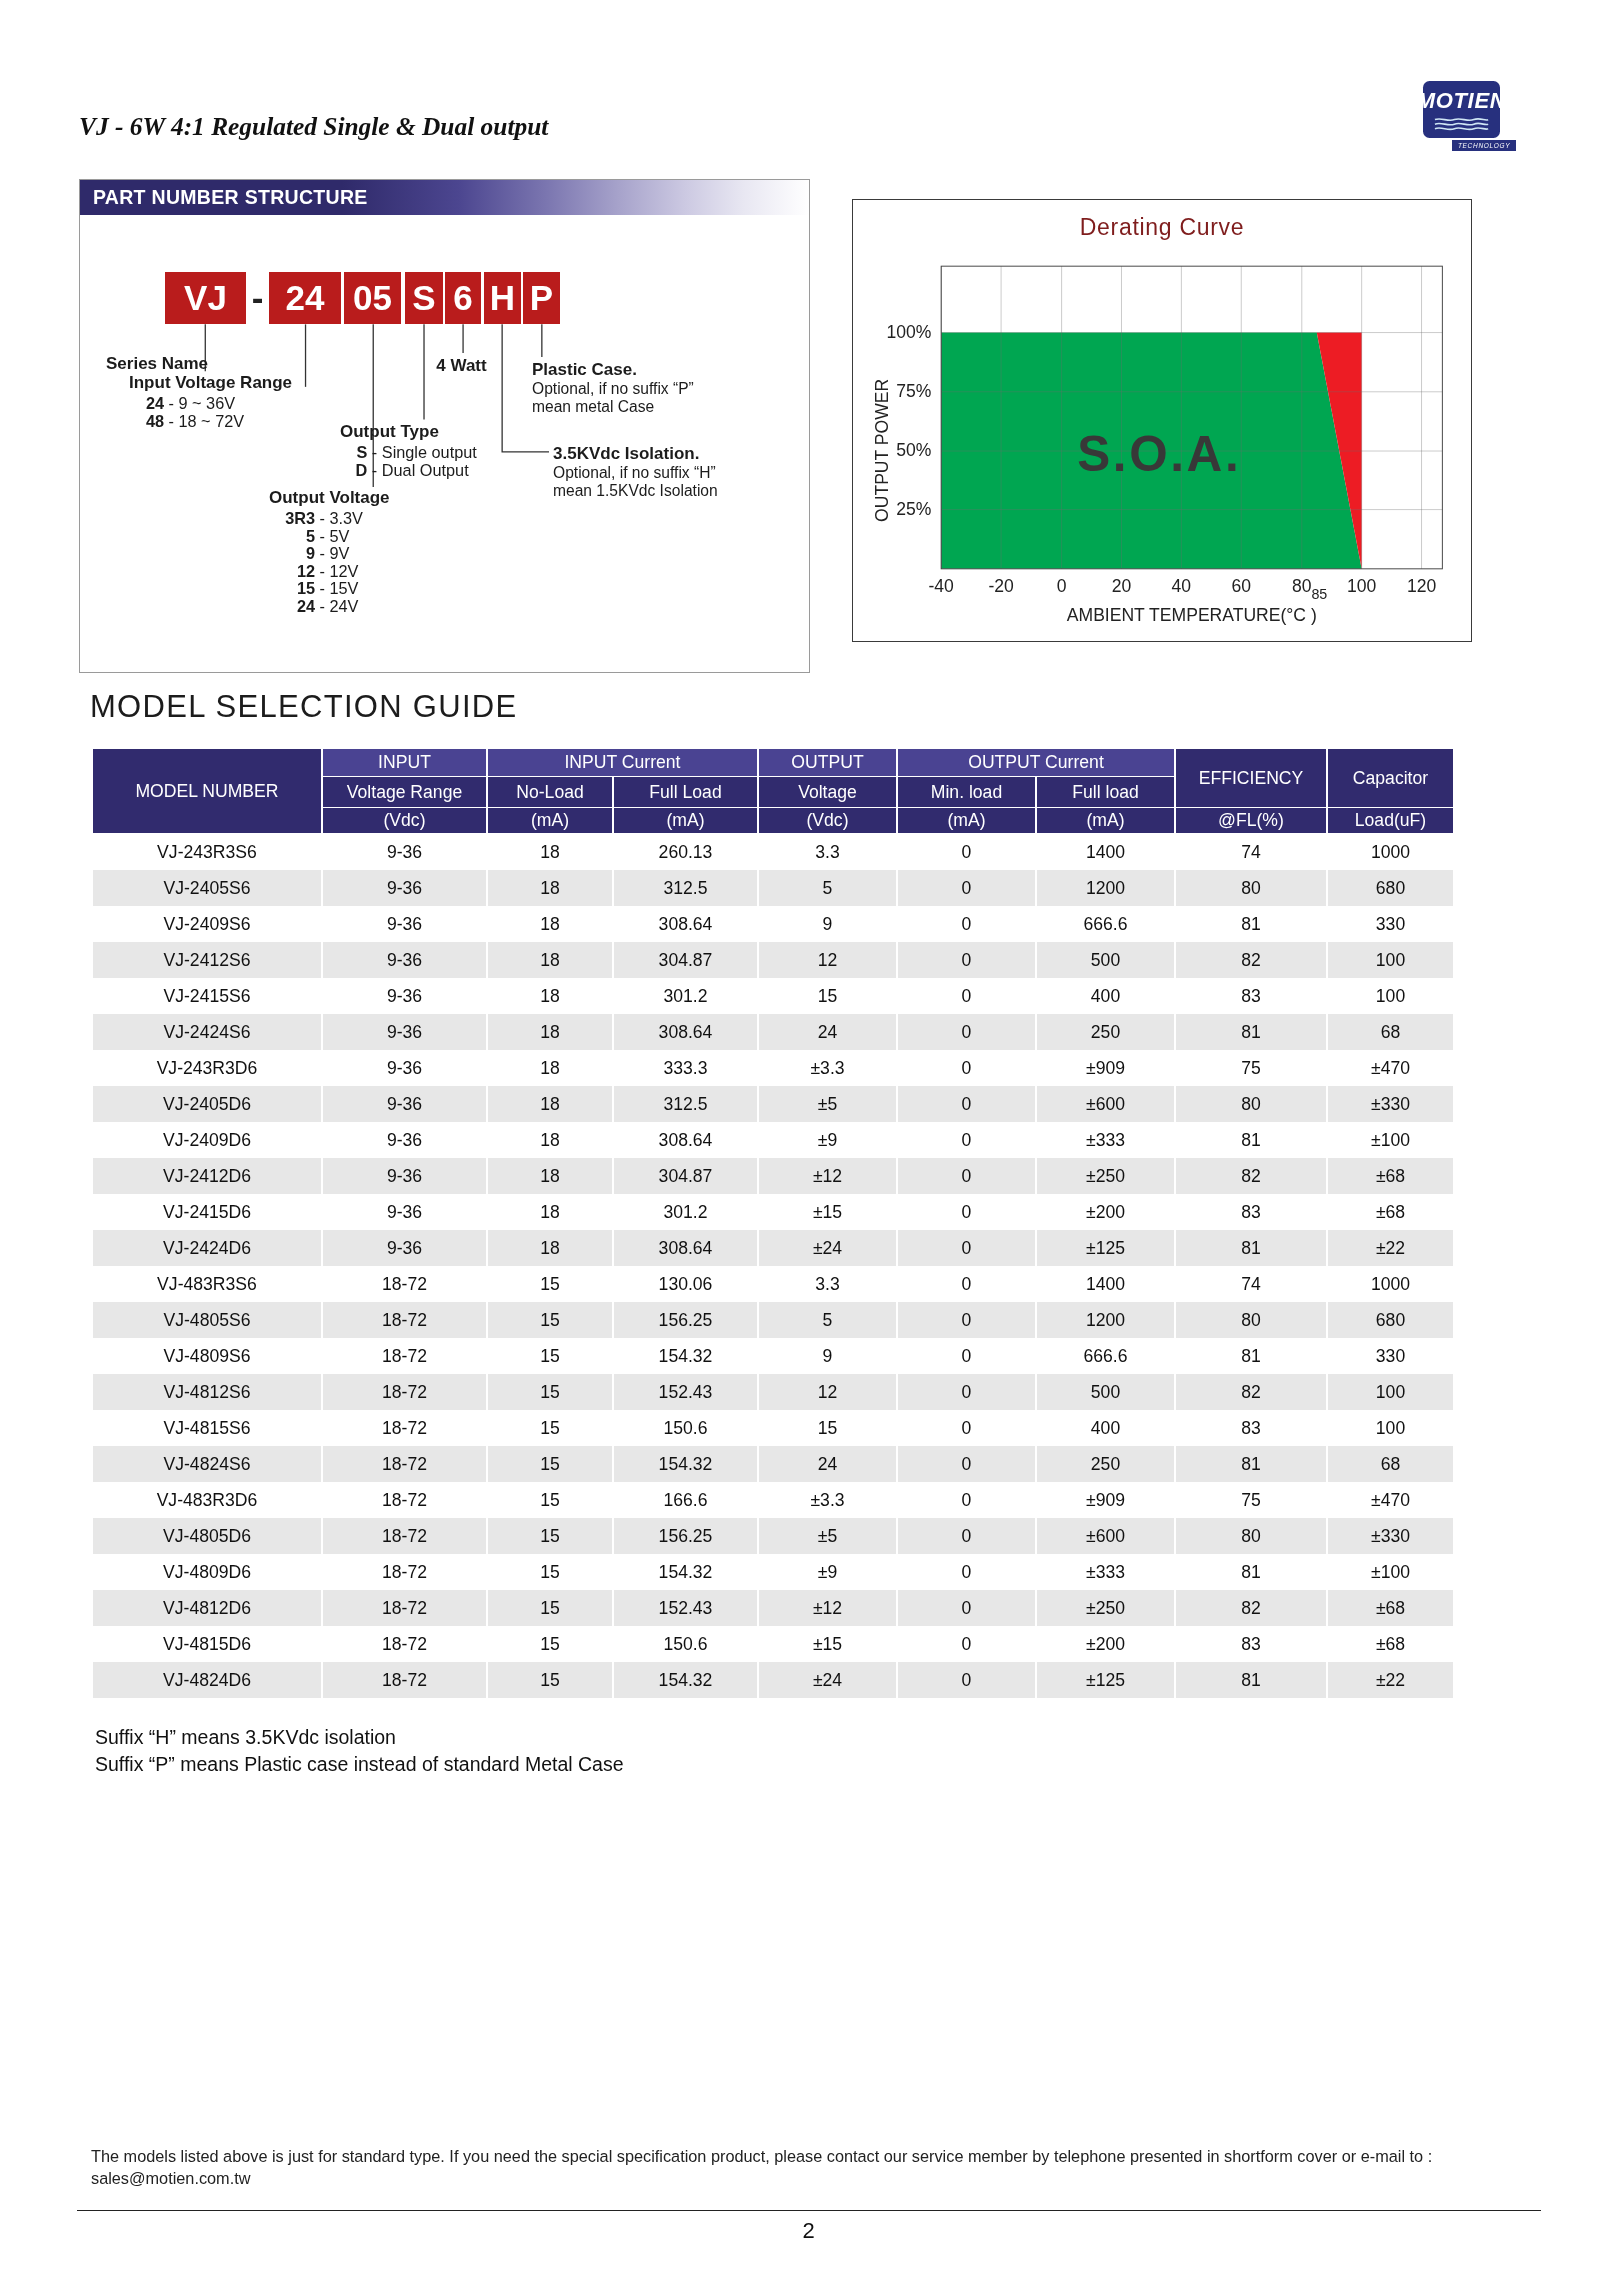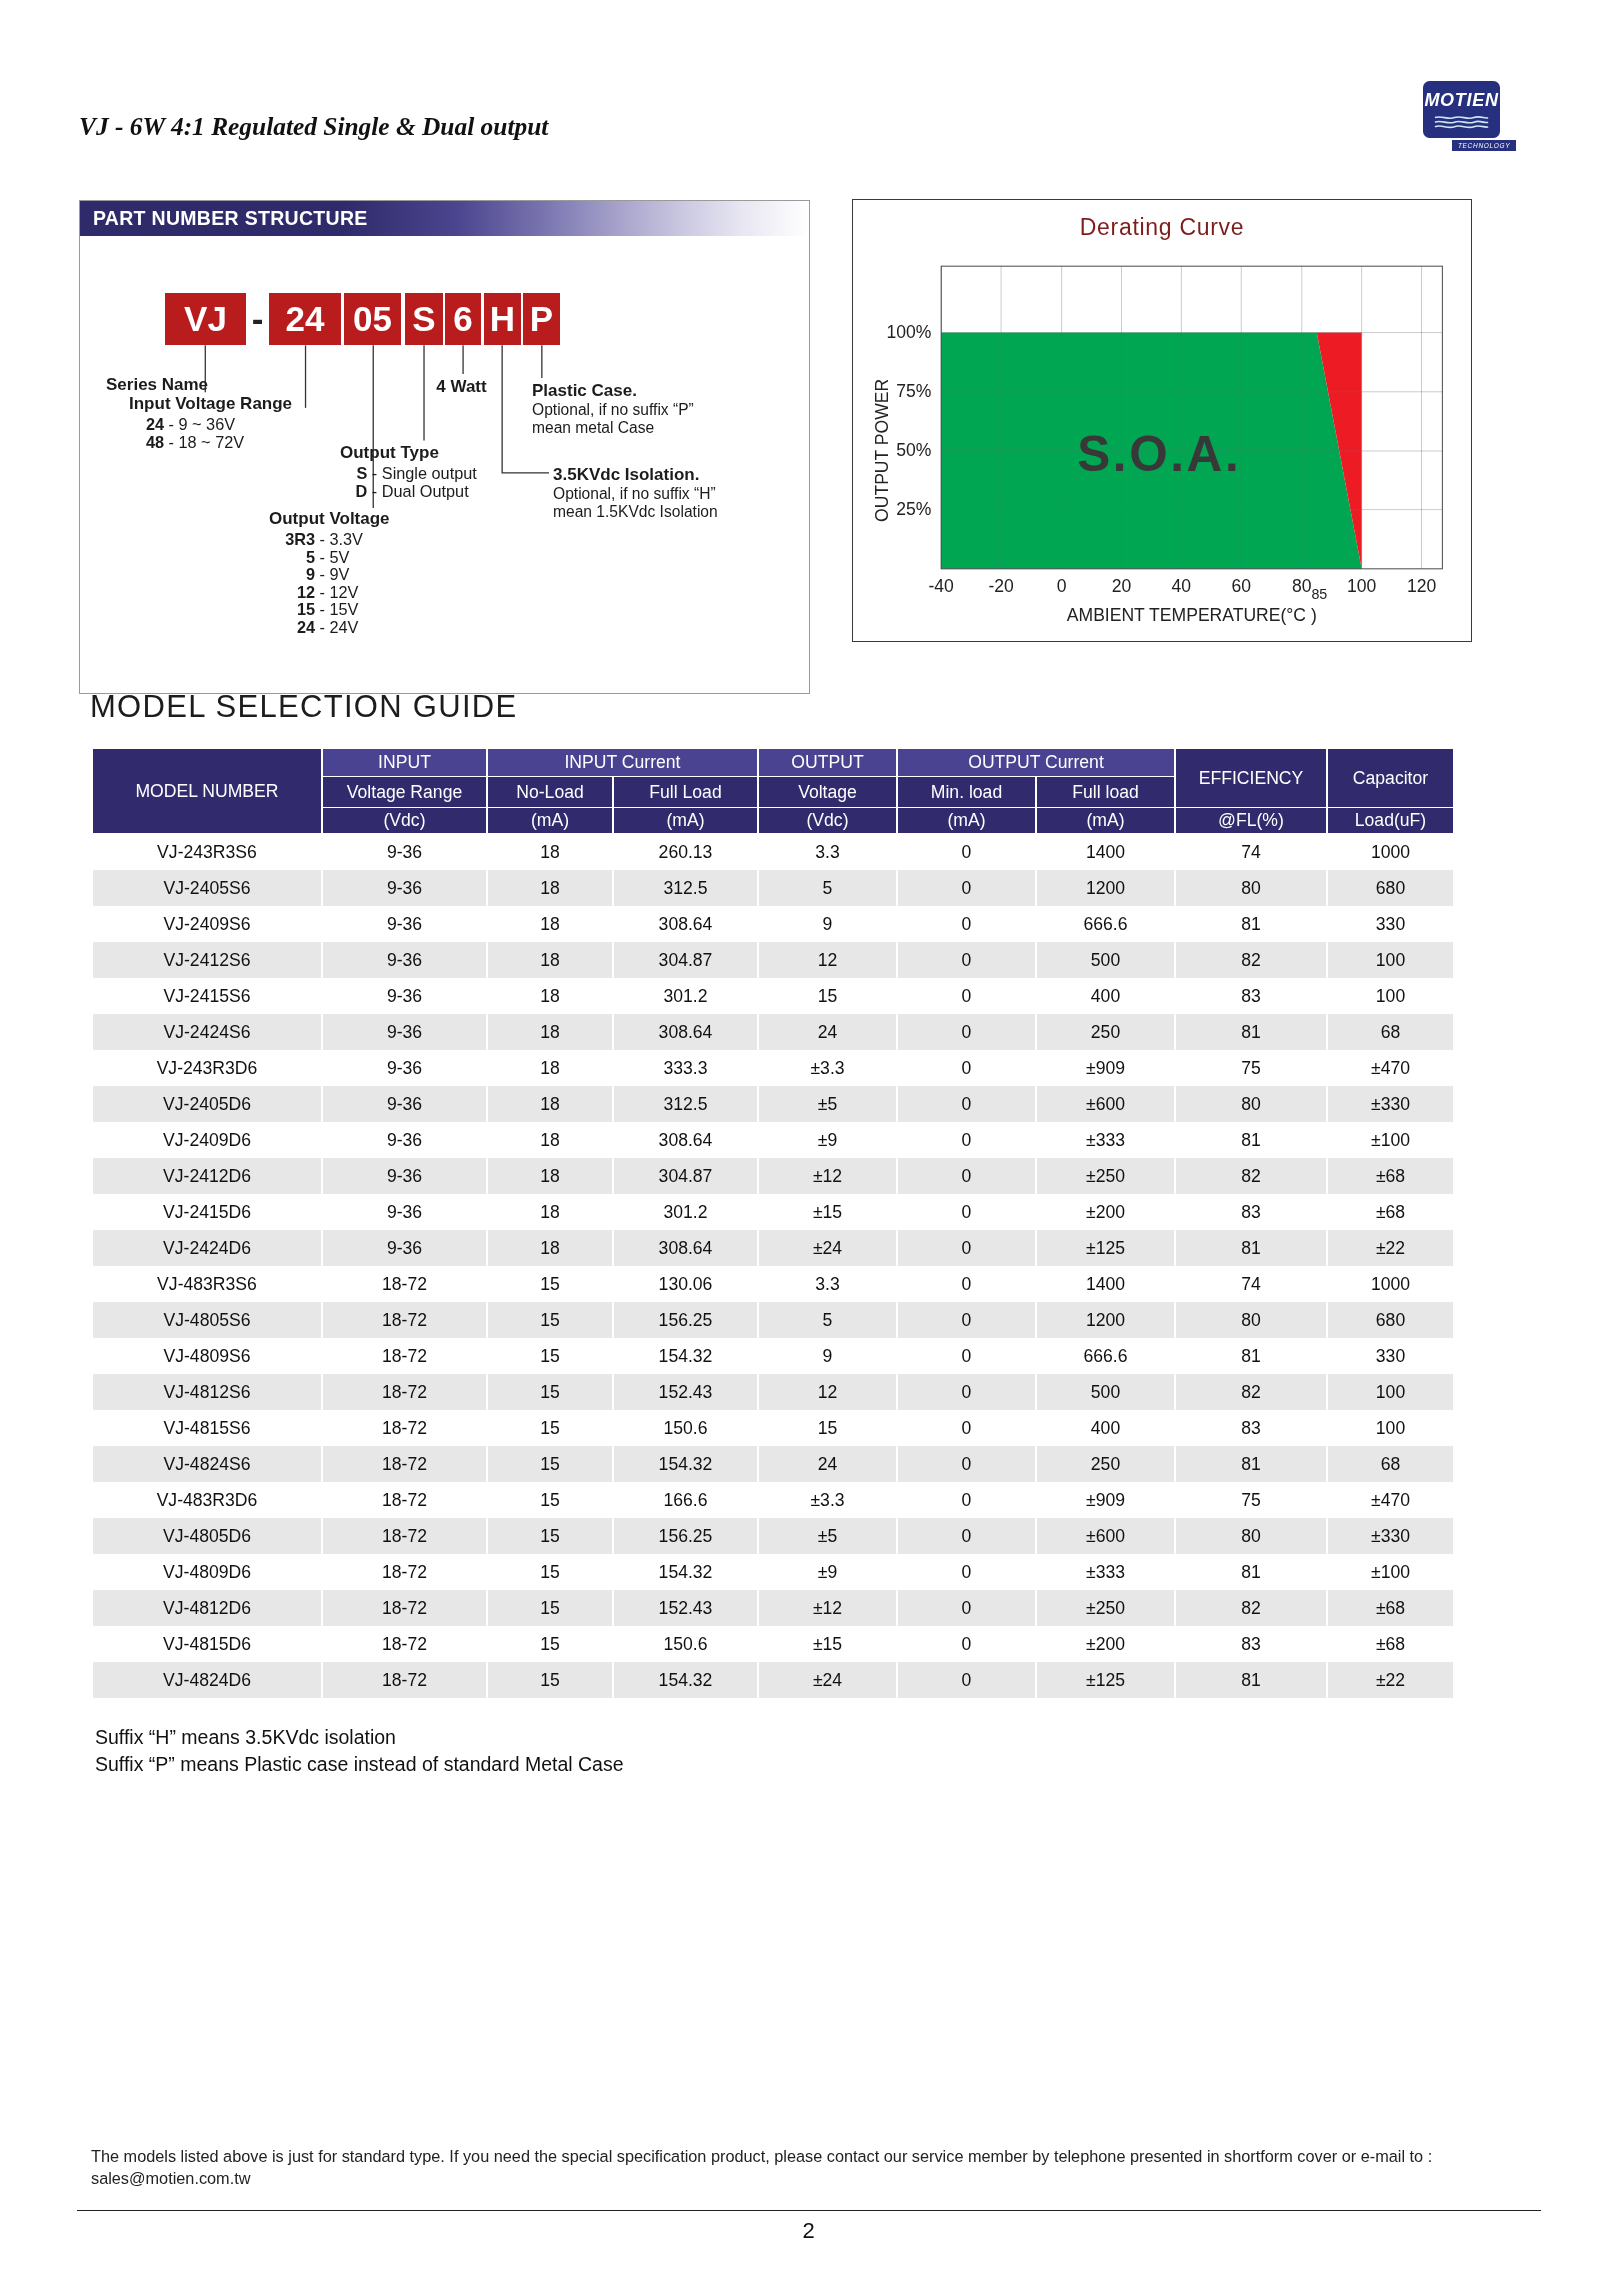--- a/index.html
+++ b/index.html
@@ -7,27 +7,27 @@
           font-family:"Liberation Sans","DejaVu Sans",sans-serif; color:#1a1a1a; overflow:hidden; }
 
   
   .doc-title { position:absolute; left:79px; top:112px;
                font-family:"Liberation Serif","DejaVu Serif",serif;
                font-style:italic; font-weight:bold; font-size:25.4px; color:#111; }
 
   .logo { position:absolute; left:1423px; top:81px; width:98px; }
   .logo-box { width:77px; height:57px; background:#27307e; border-radius:6.5px;
               display:flex; flex-direction:column; align-items:center; justify-content:center; gap:3.3px; }
-  .logo-brand { color:#ffffff; font-weight:bold; font-style:italic; font-size:18px; letter-spacing:0.7px; }
+  .logo-brand { color:#ffffff; font-weight:bold; font-style:italic; font-size:22px; letter-spacing:0.7px; }
   .logo-waves path { stroke:#cfe6f5; stroke-width:2.5; fill:none; }
   .logo-tag { margin-top:2px; margin-left:29px; width:fit-content; background:#27307e; color:#ffffff;
               font-size:6.5px; font-style:italic; letter-spacing:0.7px; padding:2px 5.9px; }
 
   
-  .pn-panel { position:absolute; left:79px; top:200px; width:731px; height:494px;
+  .pn-panel { position:absolute; left:79px; top:179px; width:731px; height:494px;
               border:0.7px solid #9a9a9a; background:#fff; box-sizing:border-box; }
   .pn-header { height:35px; color:#fff; font-weight:bold; font-size:19.5px; line-height:35px;
                padding-left:13px; letter-spacing:0.3px;
                background:linear-gradient(90deg,#2f2a6a 0%,#2f2a6a 36%,#4c4690 52%,#7b76b0 64%,
                                           #a7a3cb 74%,#ccc9e2 83%,#e8e7f2 91%,#ffffff 100%); }
   .pn-diagram { position:relative; height:457px; }
   .pn-lines { position:absolute; left:0; top:0; }
   .pn-box { position:absolute; top:57px; height:52px; background:#b91c1c; color:#ffffff;
             font-weight:bold; font-size:35px; display:flex; align-items:center; justify-content:center; }
   .pn-sep { position:absolute; top:57px; height:52px; display:flex; align-items:center;

